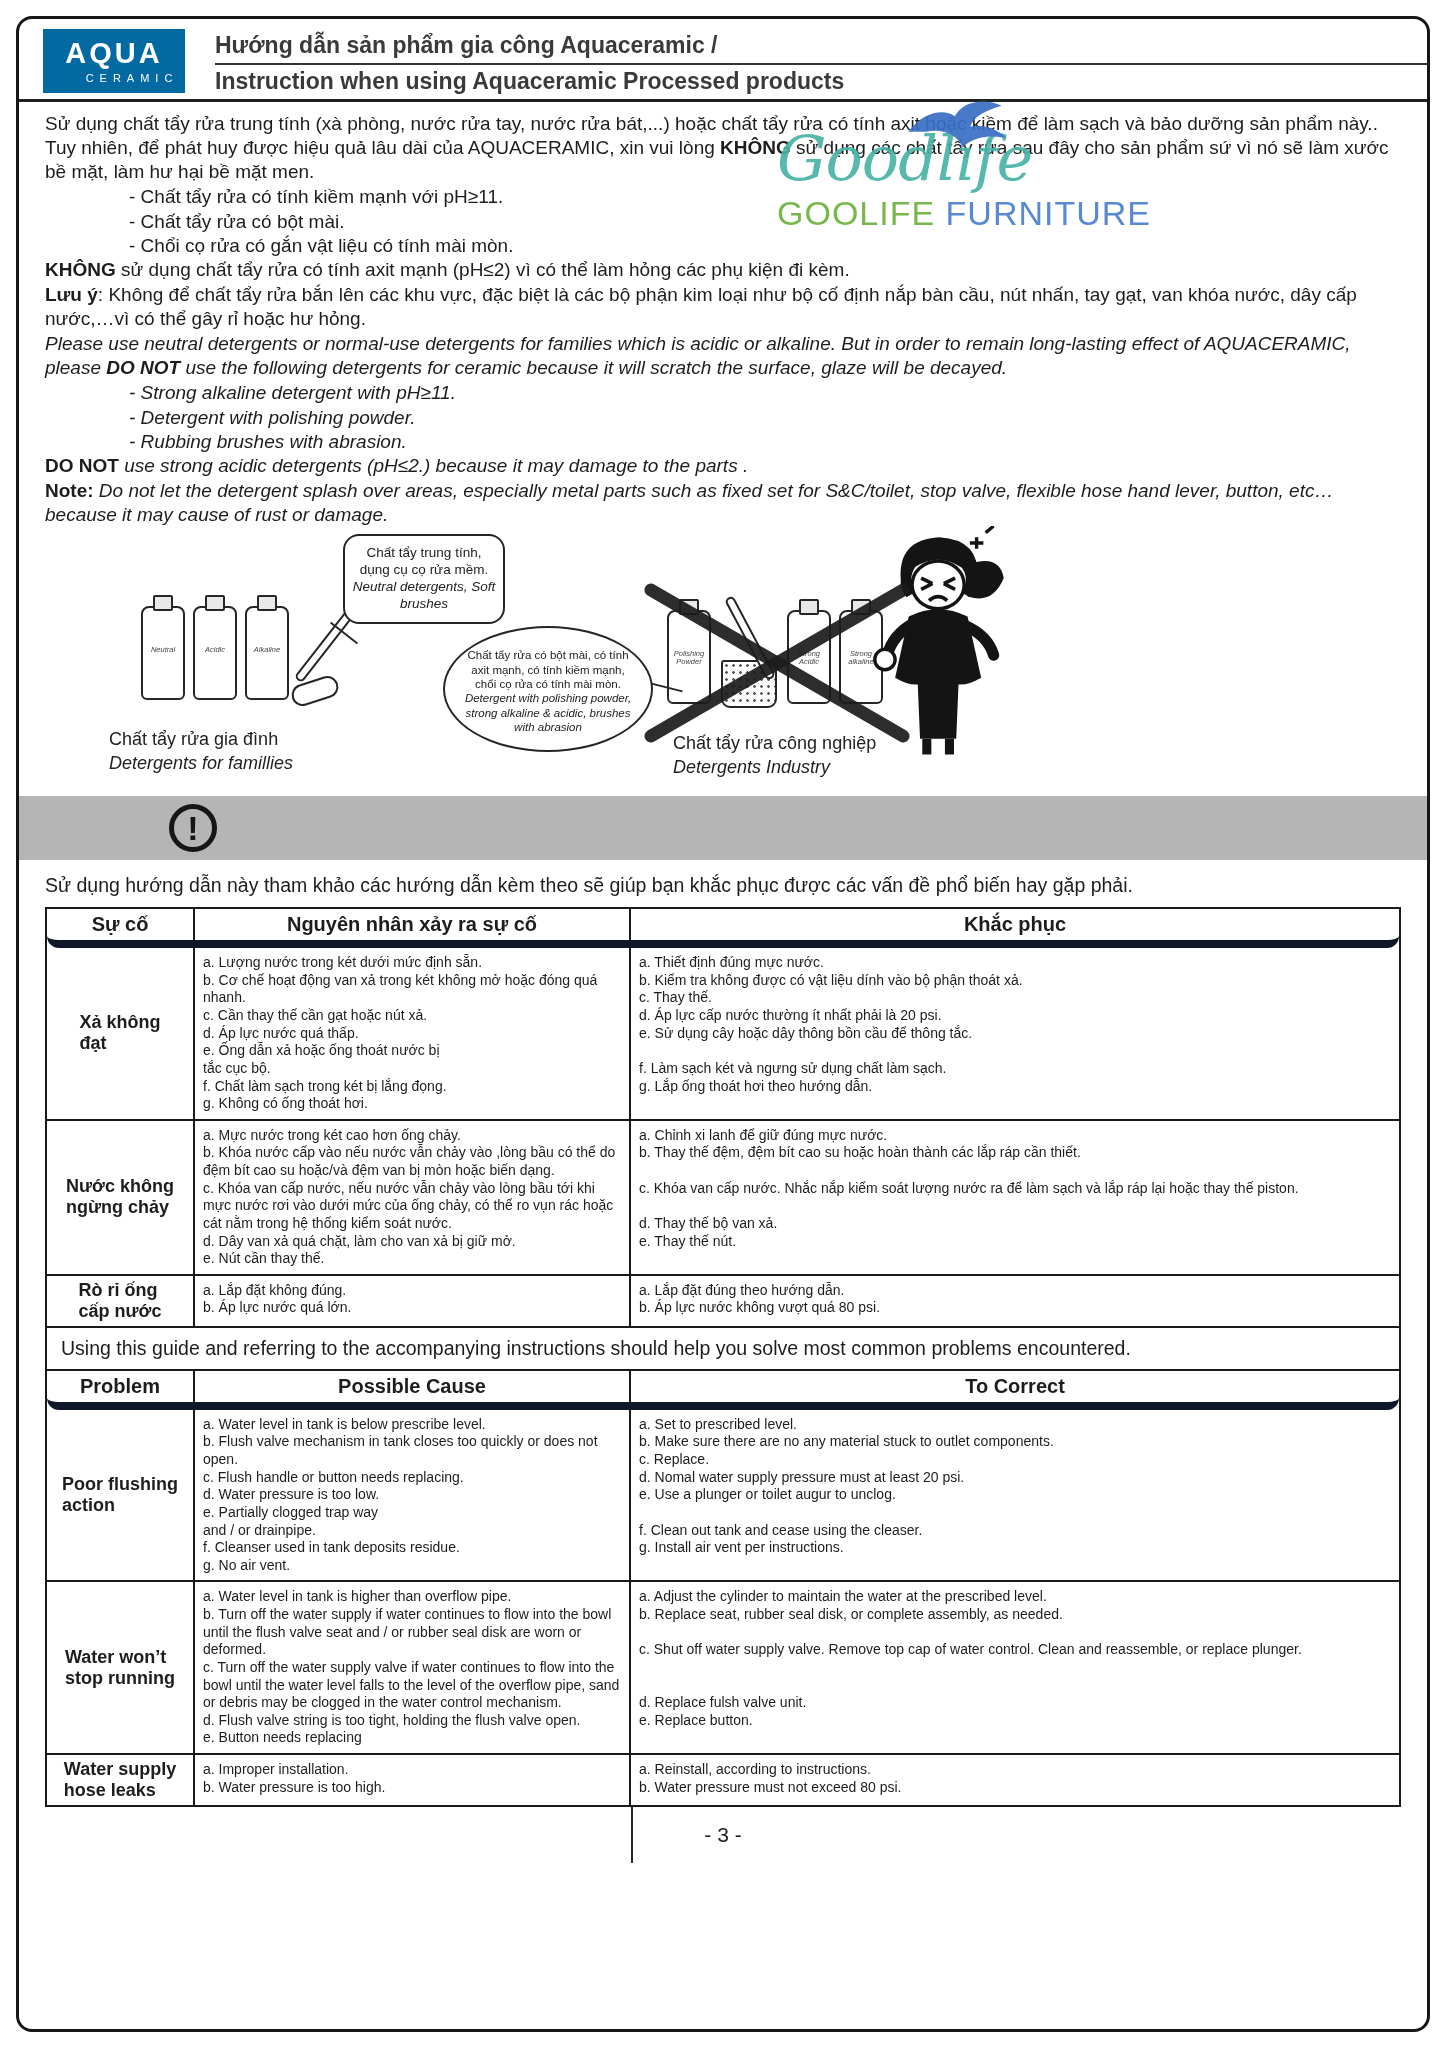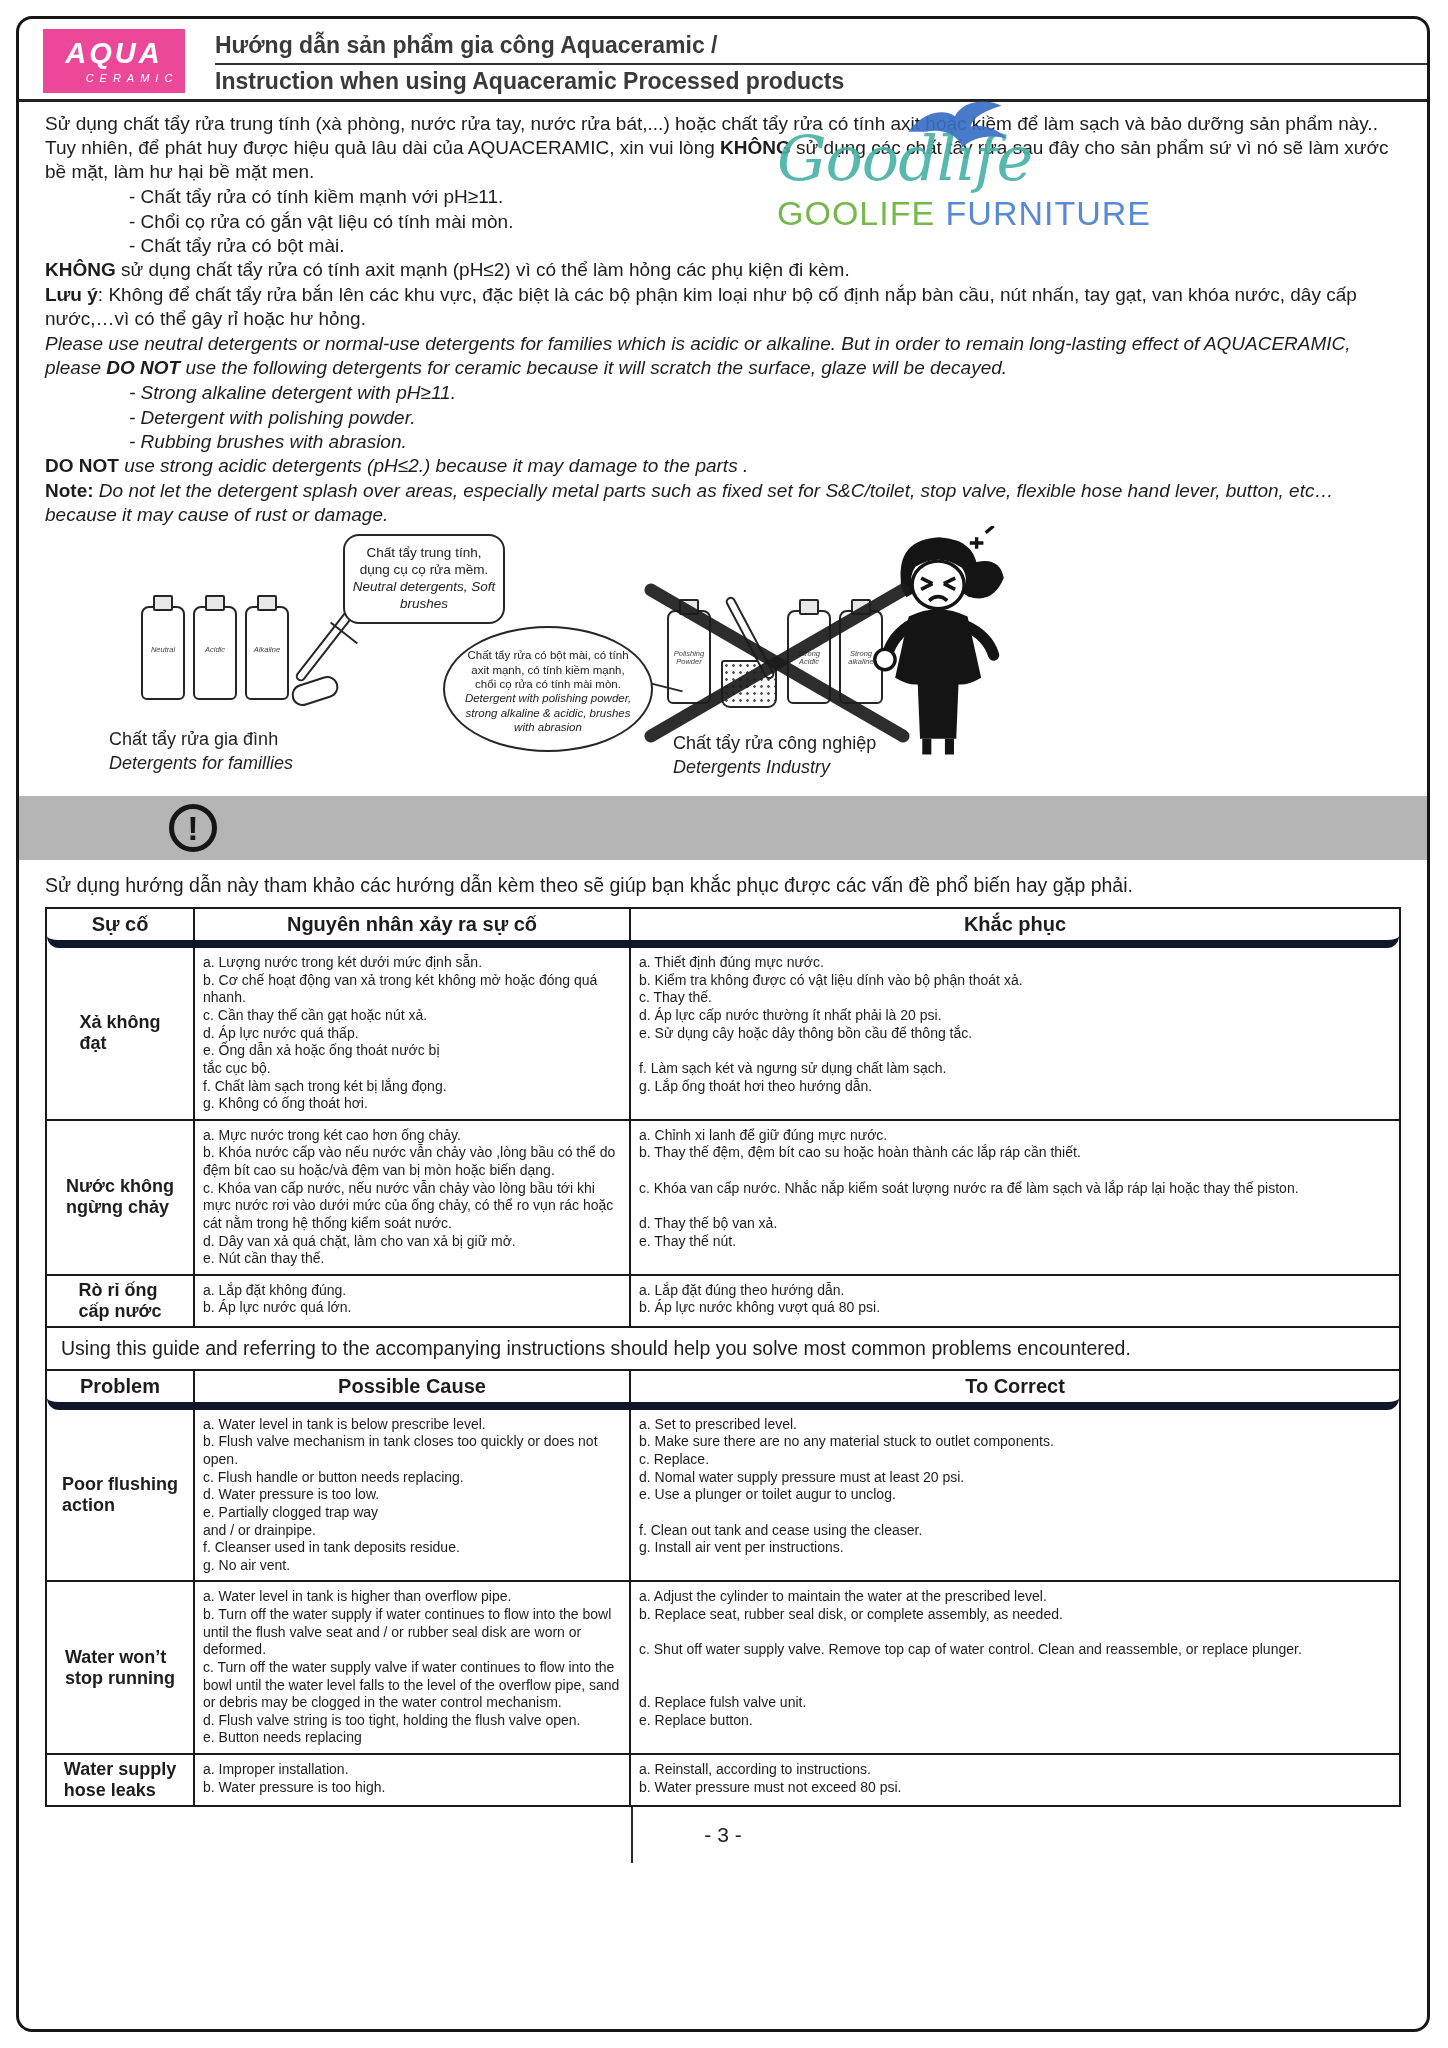--- a/index.html
+++ b/index.html
@@ -4,22 +4,22 @@
 <style>
   * { margin:0; padding:0; box-sizing:border-box; }
   html,body { width:1448px; height:2048px; background:#fff; }
   body { font-family:"Liberation Sans","DejaVu Sans",sans-serif; color:#1d1d1d; position:relative; }
 
   .page-frame { position:absolute; left:16px; top:16px; width:1414px; height:2016px;
     border:3px solid #161616; border-radius:16px; background:#fff; overflow:hidden; }
 
   
   .header { display:flex; align-items:stretch; gap:30px; padding:10px 0 0 24px; border-bottom:3px solid #222; }
-  .logo { background:#ec4899; color:#fff; width:142px; min-height:62px; margin-bottom:6px;
-    display:flex; flex-direction:column; justify-content:center; align-items:center;font-style:italic; }
+  .logo { background:#0369a1; color:#fff; width:142px; min-height:62px; margin-bottom:6px;
+    display:flex; flex-direction:column; justify-content:center; align-items:center; }
   .logo-aqua { font-size:29px; font-weight:bold; letter-spacing:3px; line-height:1; }
   .logo-ceramic { font-size:11px; letter-spacing:6px; margin-top:4px;margin-left:36px; }
   .titles { flex:1; font-weight:bold; font-size:23px; color:#3a3a3a; }
   .title-line { padding:3px 0 4px; border-bottom:2px solid #333; }
   .title-line:last-child { border-bottom:none; }
 
   
   .care { position:relative; padding:10px 26px 2px 26px; font-size:19px; line-height:1.27; }
   .care p { margin:0 0 1px 0; position:relative; z-index:1; }
   .bullets { padding-left:84px; position:relative; z-index:1; }
@@ -110,22 +110,22 @@
       <div class="wm-sub">
         <span class="wm-green">GOOLIFE</span>
         <span class="wm-blue">FURNITURE</span>
       </div>
     </div>
 
     <p><span>Sử dụng chất tẩy rửa trung tính (xà phòng, nước rửa tay, nước rửa bát,...) hoặc chất tẩy rửa có tính axit hoặc kiềm để làm sạch và bảo dưỡng sản phẩm này.. Tuy nhiên, để phát huy được hiệu quả lâu dài của AQUACERAMIC, xin vui lòng </span><b>KHÔNG</b><span> sử dụng các chất tẩy rửa sau đây cho sản phẩm sứ vì nó sẽ làm xước bề mặt, làm hư hại bề mặt men.</span></p>
 
     <div class="bullets">
       <div>- Chất tẩy rửa có tính kiềm mạnh với pH≥11.</div>
+      <div>- Chất tẩy rửa có bột mài.</div>
       <div>- Chổi cọ rửa có gắn vật liệu có tính mài mòn.</div>
-      <div>- Chất tẩy rửa có bột mài.</div>
     </div>
 
     <p><b>KHÔNG</b><span> sử dụng chất tẩy rửa có tính axit mạnh (pH≤2) vì có thể làm hỏng các phụ kiện đi kèm.</span></p>
 
     <p><b>Lưu ý</b><span>: Không để chất tẩy rửa bắn lên các khu vực, đặc biệt là các bộ phận kim loại như bộ cố định nắp bàn cầu, nút nhấn, tay gạt, van khóa nước, dây cấp nước,…vì có thể gây rỉ hoặc hư hỏng.</span></p>
 
     <p class="italic"><span>Please use neutral detergents or normal-use detergents for families which is acidic or alkaline. But in order to remain long-lasting effect of AQUACERAMIC, please </span><b class="bi">DO NOT</b><span> use the following detergents for ceramic because it will scratch the surface, glaze will be decayed.</span></p>
 
     <div class="bullets italic">
       <div>- Strong alkaline detergent with pH≥11.</div>

